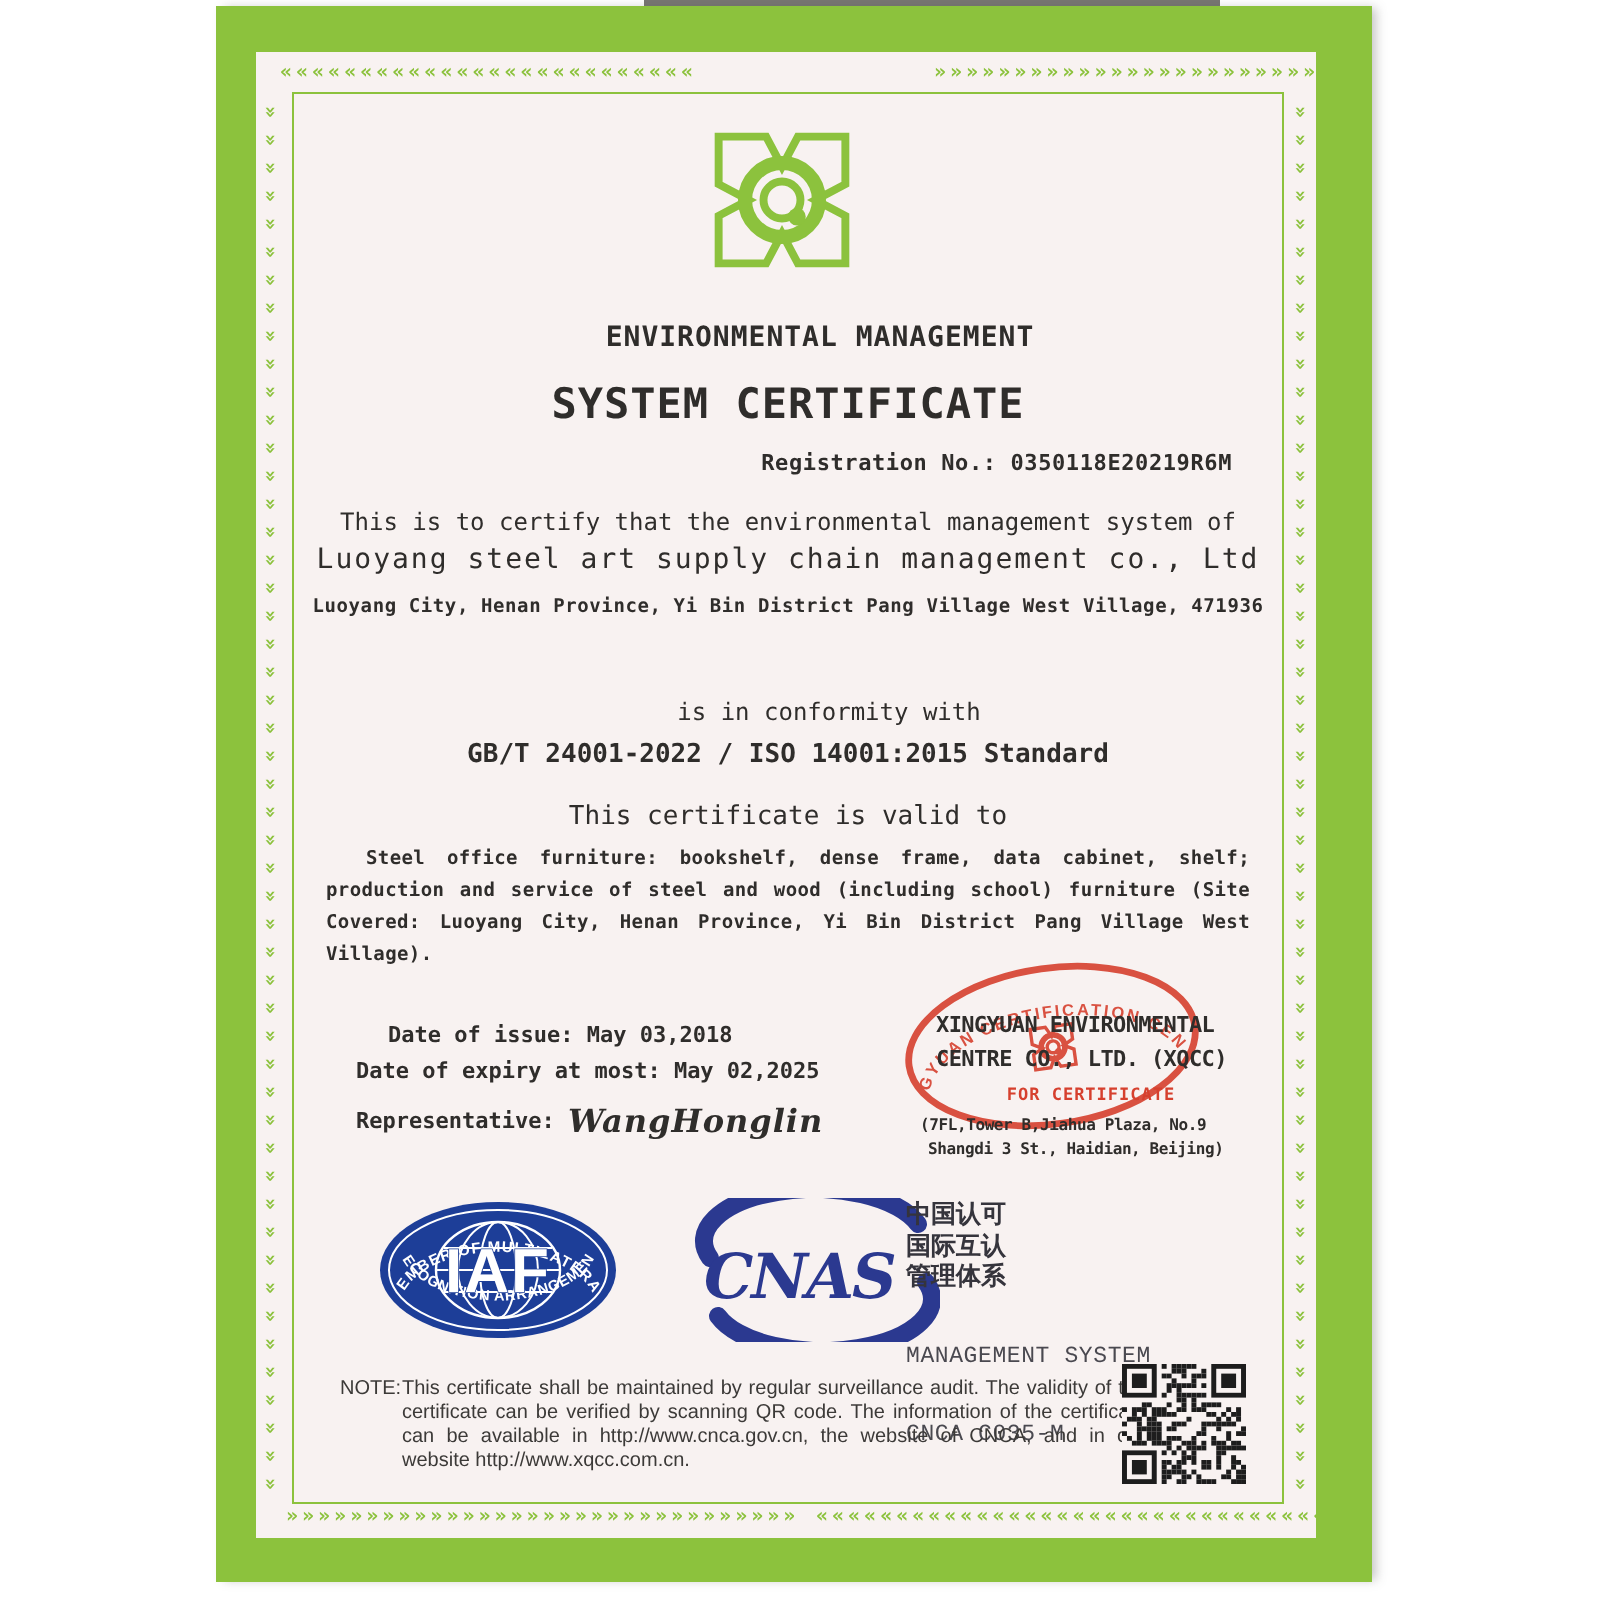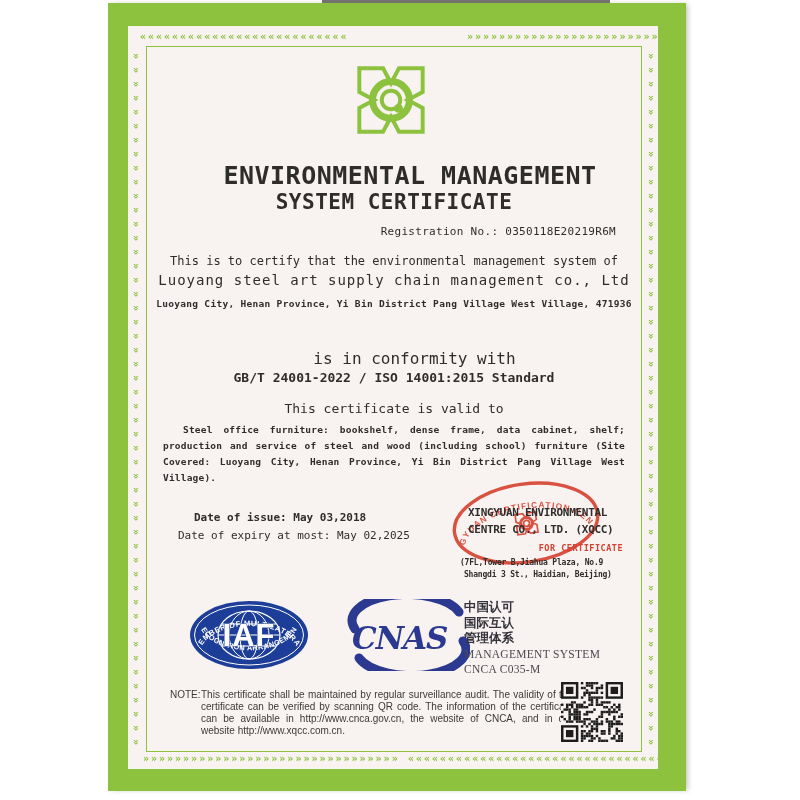--- a/index.html
+++ b/index.html
@@ -27,49 +27,49 @@
   #chevTL{left:32px;top:28px;width:206px;}
   #chevTR{left:359px;top:28px;width:191px;text-align:right;}
   #chevBL{left:35px;top:750px;width:254px;}
   #chevBR{left:300px;top:750px;width:250px;text-align:right;}
   #chevL{left:22px;top:46px;height:700px;}
   #chevR{left:537px;top:46px;height:700px;}
   
   .c{position:absolute;color:var(--ink);}
   .center{left:38px;width:496px;text-align:center;}
   .logo{left:239px;top:52px;width:88px;height:90px;}
-  .title1{top:158px;font-size:25px;font-weight:bold;letter-spacing:.5px;padding-left:32px;}
+  .title1{top:158px;font-size:14px;font-weight:bold;letter-spacing:.5px;padding-left:32px;}
   .title2{top:187px;font-size:21px;font-weight:bold;letter-spacing:.5px;}
-  .registration{top:222px;right:70px;font-size:11px;font-weight:normal;letter-spacing:.3px;}
+  .registration{top:222px;right:70px;font-size:11px;font-weight:bold;letter-spacing:.3px;}
   .certify{top:251px;font-size:12px;}
   .company{top:269px;font-size:14px;letter-spacing:1px;}
   .address{top:295px;font-size:9.5px;letter-spacing:.3px;font-weight:bold;}
   .social{top:315px;font-size:10px;font-weight:bold;}
-  .conformity{top:346px;font-size:16px;padding-left:41px;}
+  .conformity{top:346px;font-size:12px;padding-left:41px;}
   .standard{top:367px;font-size:13px;font-weight:bold;}
   .validto{top:398px;font-size:13px;}
   .scope{left:55px;top:419px;width:462px;font-size:9.5px;line-height:16px;
          text-indent:20px;text-align:justify;font-weight:bold;letter-spacing:.2px;}
   .d-issue{left:86px;top:508px;font-size:11px;font-weight:bold;}
-  .d-expiry{left:70px;top:526px;font-size:11px;font-weight:normal;}
+  .d-expiry{left:70px;top:526px;font-size:11px;font-weight:bold;}
   .rep-row{left:70px;top:548px;font-size:11px;font-weight:bold;}
   .rep-name{font-family:"DejaVu Serif",serif;font-style:italic;font-weight:bold;
          font-size:16px;letter-spacing:.5px;vertical-align:-2px;}
   .stamp{left:340px;top:476px;width:156px;height:88px;opacity:.9;}
   .issuer1{left:360px;top:503px;font-size:11px;font-weight:bold;letter-spacing:-.3px;z-index:3;}
   .issuer2{left:360px;top:520px;font-size:11px;font-weight:bold;letter-spacing:-.3px;z-index:3;}
-  .forcert{left:360px;top:540px;width:155px;text-align:right;font-size:8.5px;font-weight:bold;
+  .forcert{left:360px;top:540px;width:155px;text-align:center;font-size:8.5px;font-weight:bold;
          color:var(--red);z-index:3;letter-spacing:.5px;}
   .iss-addr1{left:352px;top:555px;font-size:8px;font-weight:bold;letter-spacing:-.2px;z-index:3;}
   .iss-addr2{left:356px;top:567px;font-size:8px;font-weight:bold;letter-spacing:-.2px;z-index:3;}
   .iaf{left:80px;top:596px;width:122px;height:72px;}
   .cnas{left:234px;top:596px;width:128px;height:72px;}
-  .cn-block{left:356px;top:597px;line-height:15.5px;}
+  .cn-block{left:345px;top:597px;line-height:15.5px;}
   .cn-line{font-size:12.5px;font-weight:bold;color:#35343c;font-family:"Liberation Sans",sans-serif;}
-  .en-line{font-size:11.5px;color:#4a4950;font-family:Liberation Serif, serif;letter-spacing:.3px;}
+  .en-line{font-size:11.5px;color:#4a4950;font-family:Liberation Mono, monospace;letter-spacing:.3px;margin-top:24px;}
   .note-label{left:62px;top:686px;font-size:10px;color:#3c3a38;}
   .note-text{left:93px;top:686px;width:372px;font-size:10px;line-height:12px;
          text-align:justify;color:#3c3a38;}
   .qr{left:453px;top:679px;width:62px;height:60px;}
   svg{display:block;}
   .st-green{stroke:var(--green);fill:none;}
   .fill-green{fill:var(--green);}
 </style>
 </head>
 <body>
@@ -204,20 +204,21 @@
     <div class="c mono center company">Luoyang steel art supply chain management co., Ltd</div>
     <div class="c mono center certify">This is to certify that the environmental management system of</div>
     <div class="c mono center address">Luoyang City, Henan Province, Yi Bin District Pang Village West Village, 471936</div>
     <div class="c mono center conformity">is in conformity with</div>
     <div class="c mono center standard">GB/T 24001-2022 / ISO 14001:2015 Standard</div>
     <div class="c mono center validto">This certificate is valid to</div>
     <p class="c mono scope">Steel office furniture: bookshelf, dense frame, data cabinet, shelf; production and service of steel and wood (including school) furniture (Site Covered: Luoyang City, Henan Province, Yi Bin District Pang Village West Village).</p>
 
     <div class="c mono d-issue">Date of issue: May 03,2018</div>
     <div class="c mono d-expiry">Date of expiry at most: May 02,2025</div>
+    <div class="c mono rep-row"><span>Representative: </span><span class="rep-name">WangHonglin</span></div>
 
     <svg class="c stamp" viewBox="0 0 160 90">
       <g transform="rotate(-8 80 45)">
         <ellipse cx="80" cy="45" rx="74" ry="40" fill="none" stroke="#d6402e" stroke-width="3.5"></ellipse>
         <path id="stampArc" d="M 16,56 A 66,34 0 0 1 144,56" fill="none"></path>
         <text font-family="Liberation Sans, sans-serif" font-size="8.5" font-weight="bold" fill="#d6402e" letter-spacing="1.3">
           <textPath href="#stampArc" startOffset="50%" text-anchor="middle">XINGYUAN CERTIFICATION CENTRE</textPath>
         </text>
         <g transform="translate(66,31) scale(0.29)" stroke="#d6402e" fill="none">
           <path stroke-width="6" d="M 14,14 L 41,14 L 50,31 L 59,14 L 86,14 L 86,41 L 69,50 L 86,59 L 86,86 L 59,86 L 50,69 L 41,86 L 14,86 L 14,59 L 31,50 L 14,41 Z"></path>

